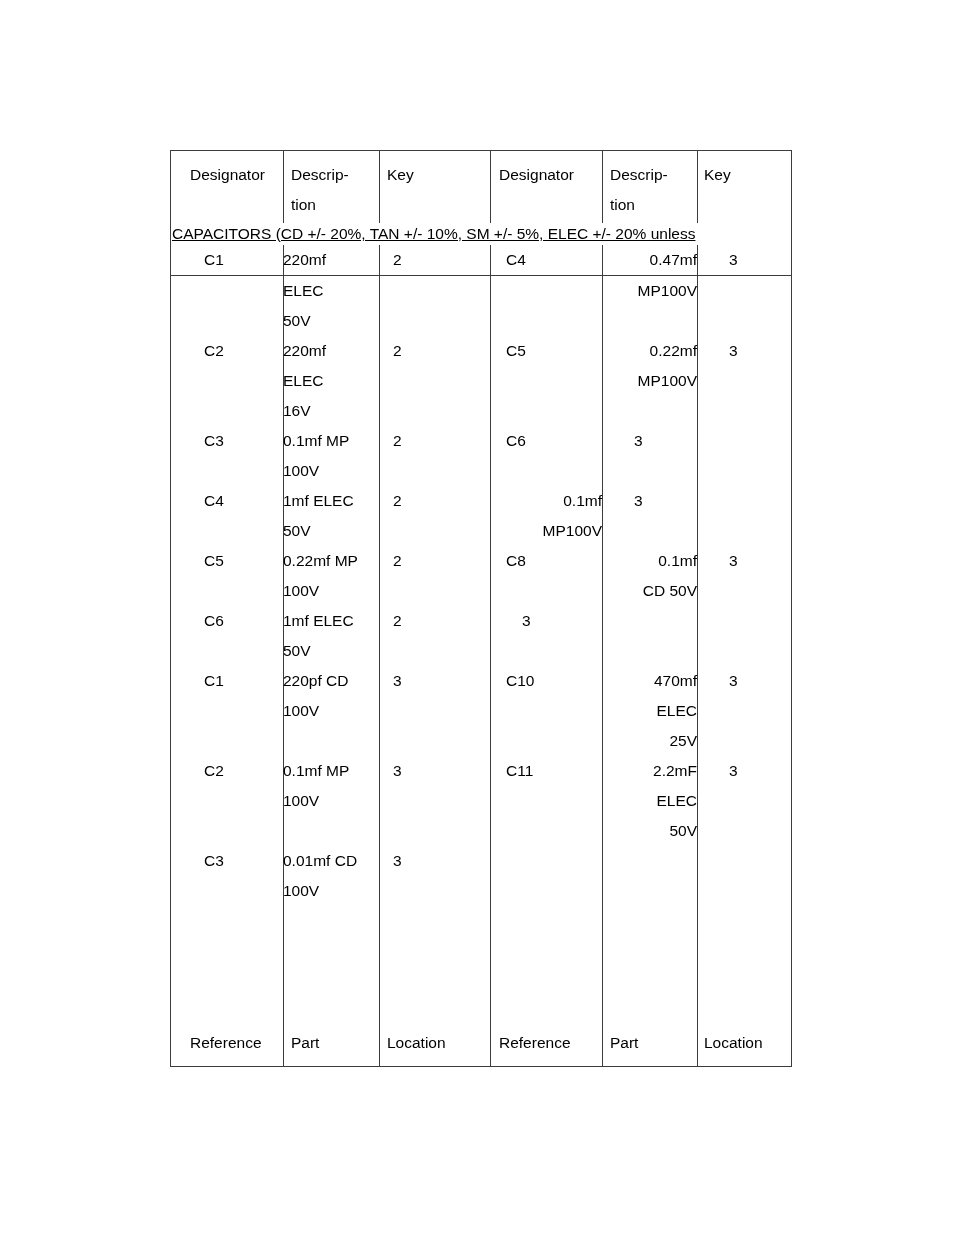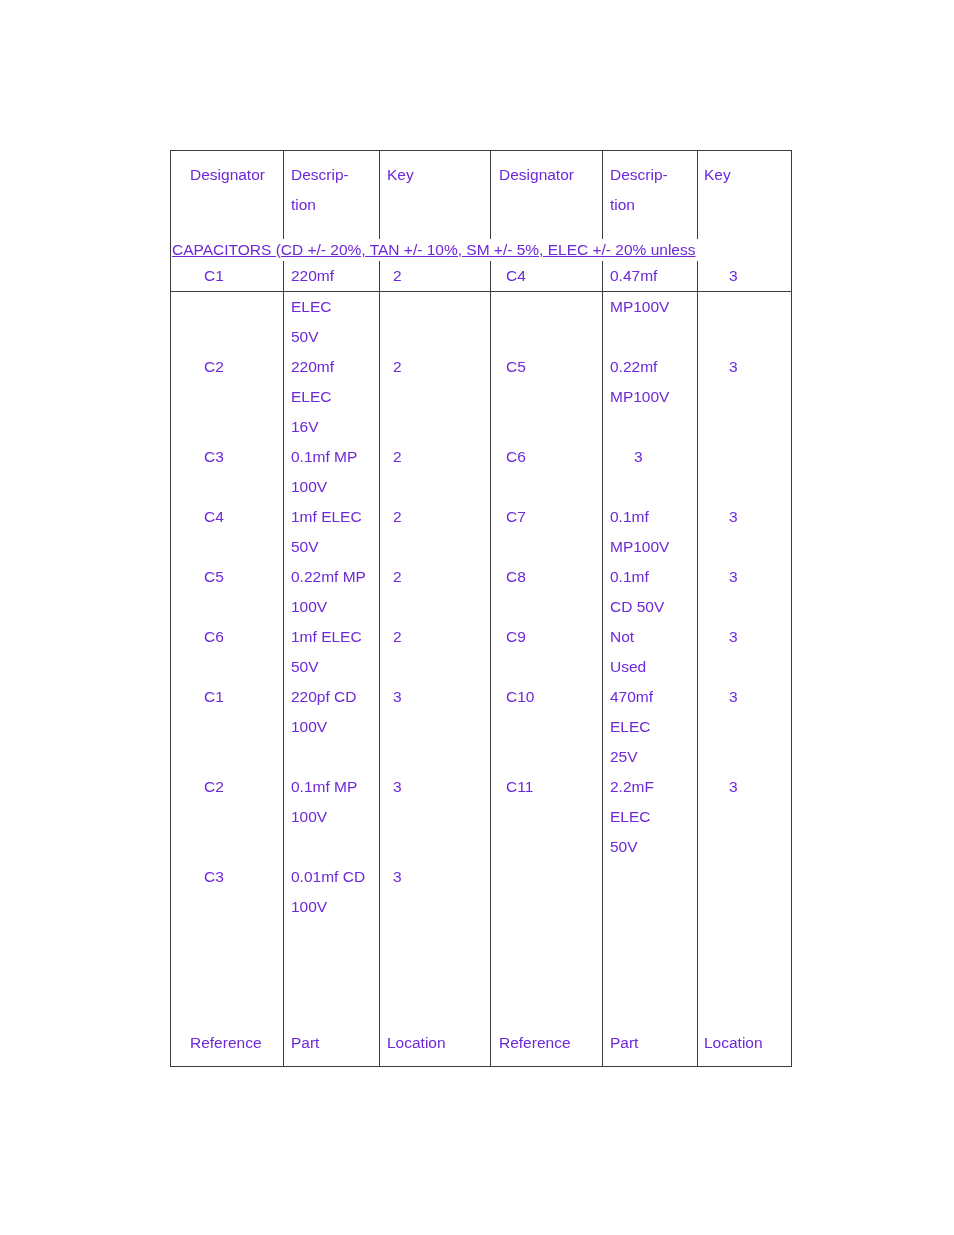--- a/index.html
+++ b/index.html
@@ -3,21 +3,21 @@
 <meta charset="utf-8">
 <style>
   * { margin: 0; padding: 0; box-sizing: border-box; }
   html, body { background: #ffffff; }
   .page {
     position: relative;
     width: 954px;
     height: 1235px;
     background: #ffffff;
     font-family: "Liberation Sans", sans-serif;
-    color: #6d28d9;
+    color: #000000;
     overflow: hidden;
   }
   .table-frame {
     position: absolute;
     left: 170px;
     top: 150px;
     width: 622px;
     height: 917px;
     border: 1px solid #3c3c3c;
   }
@@ -54,29 +54,29 @@
   }
   
   .head .c1, .foot .c1 { padding-left: 19px; }
   .head .c2, .foot .c2 { padding-left: 8px; }
   .head .c3, .foot .c3 { padding-left: 8px; }
   .head .c4, .foot .c4 { padding-left: 9px; }
   .head .c5, .foot .c5 { padding-left: 8px; }
   .head .c6, .foot .c6 { padding-left: 7px; }
   
   .row .c1 { padding-left: 33px; }
-  .row .c2 { padding-left: 8px; }
+  .row .c2 { }
   .row .c3 { padding-left: 14px; }
   .row .c4 { padding-left: 16px; }
-  .row .c5 { padding-left: 8px; }
+  .row .c5 { padding-left: 8px; text-align: right; }
   .row .c6 { padding-left: 32px; }
   .section-note {
     background: #ffffff;
     line-height: 22px;
-    margin-top: 19px;
+    margin-top: 3px;
     padding-left: 1px;
     position: relative;
     z-index: 3;
   }
   .section-note .underlined { text-decoration: underline; }
   .rule-after { border-bottom: 1px solid #3c3c3c; }
   .spacer { flex: 1; }
   .foot { padding-bottom: 8px; }
 </style>
 </head>
@@ -145,21 +145,20 @@
         <div class="cell c3">2</div>
         <div class="cell c4">C6</div>
         <div class="cell c6">3</div>
       </div>
 
       <div class="grid row">
         <div class="cell c1">C4</div>
         <div class="cell c2">1mf ELEC
 50V</div>
         <div class="cell c3">2</div>
-        <div class="cell c4">C7</div>
         <div class="cell c5">0.1mf
 MP100V</div>
         <div class="cell c6">3</div>
       </div>
 
       <div class="grid row">
         <div class="cell c1">C5</div>
         <div class="cell c2">0.22mf MP
 100V</div>
         <div class="cell c3">2</div>
@@ -167,23 +166,20 @@
         <div class="cell c5">0.1mf
 CD 50V</div>
         <div class="cell c6">3</div>
       </div>
 
       <div class="grid row">
         <div class="cell c1">C6</div>
         <div class="cell c2">1mf ELEC
 50V</div>
         <div class="cell c3">2</div>
-        <div class="cell c4">C9</div>
-        <div class="cell c5">Not
-Used</div>
         <div class="cell c6">3</div>
       </div>
 
       <div class="grid row">
         <div class="cell c1">C1</div>
         <div class="cell c2">220pf CD
 100V</div>
         <div class="cell c3">3</div>
         <div class="cell c4">C10</div>
         <div class="cell c5">470mf

